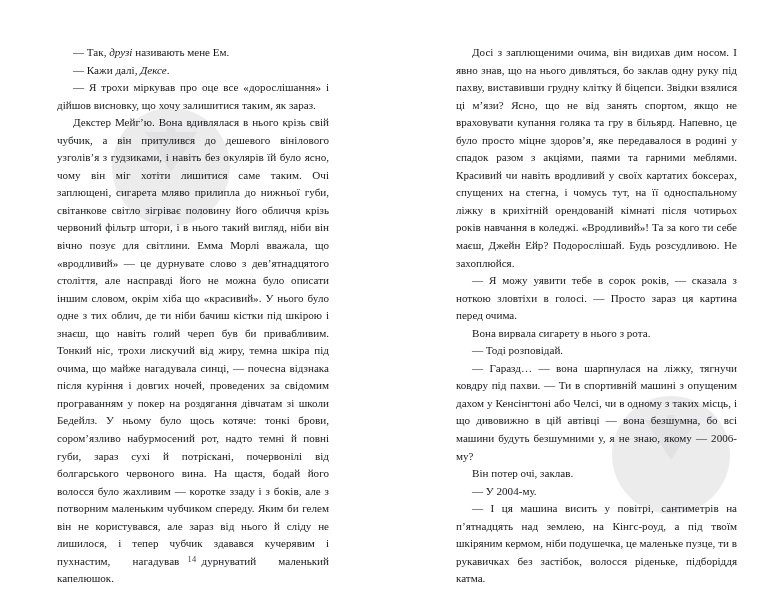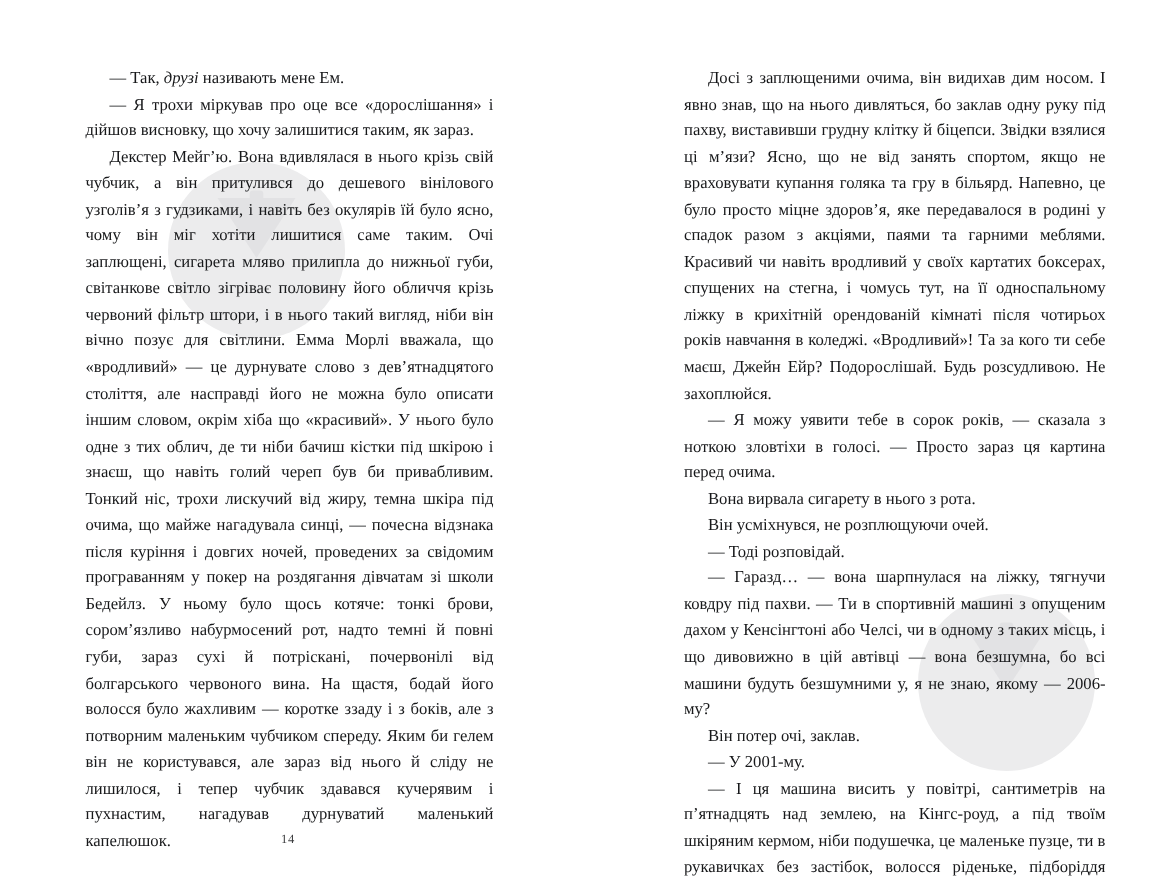--- a/index.html
+++ b/index.html
@@ -112,34 +112,34 @@
   </div>
 
   <div class="watermark wm-right">
     <div class="wm-stem"></div>
     <div class="wm-glyph"></div>
   </div>
 
   <div class="page page-left">
     <div class="textblock" id="left-text">
         <p><span>— Так, </span><i>друзі</i><span> називають мене Ем.</span></p>
+        <p><span>— Кажи далі, </span><i>Дексе</i><span>.</span></p>
         <p><span>— Я трохи міркував про оце все «дорослішання» і дійшов висновку, що хочу залишитися таким, як зараз.</span></p>
         <p><span>Декстер Мейг’ю. Вона вдивлялася в нього крізь свій чубчик, а він притулився до дешевого вінілового узголів’я з гудзиками, і навіть без окулярів їй було ясно, чому він міг хотіти лишитися саме таким. Очі заплющені, сигарета мляво прилипла до нижньої губи, світанкове світло зігріває половину його обличчя крізь червоний фільтр штори, і в нього такий вигляд, ніби він вічно позує для світлини. Емма Морлі вважала, що «вродливий» — це дурнувате слово з дев’ятнадцятого століття, але насправді його не можна було описати іншим словом, окрім хіба що «красивий». У нього було одне з тих облич, де ти ніби бачиш кістки під шкірою і знаєш, що навіть голий череп був би привабливим. Тонкий ніс, трохи лискучий від жиру, темна шкіра під очима, що майже нагадувала синці, — почесна відзнака після куріння і довгих ночей, проведених за свідомим програванням у покер на роздягання дівчатам зі школи Бедейлз. У ньому було щось котяче: тонкі брови, сором’язливо набурмосений рот, надто темні й повні губи, зараз сухі й потріскані, почервонілі від болгарського червоного вина. На щастя, бодай його волосся було жахливим — коротке ззаду і з боків, але з потворним маленьким чубчиком спереду. Яким би гелем він не користувався, але зараз від нього й сліду не лишилося, і тепер чубчик здавався кучерявим і пухнастим, нагадував дурнуватий маленький капелюшок.</span></p>
       </div>
     <div class="folio">14</div>
   </div>
 
   <div class="page page-right">
     <div class="textblock" id="right-text">
         <p><span>Досі з заплющеними очима, він видихав дим носом. І явно знав, що на нього дивляться, бо заклав одну руку під пахву, виставивши грудну клітку й біцепси. Звідки взялися ці м’язи? Ясно, що не від занять спортом, якщо не враховувати купання голяка та гру в більярд. Напевно, це було просто міцне здоров’я, яке передавалося в родині у спадок разом з акціями, паями та гарними меблями. Красивий чи навіть вродливий у своїх картатих боксерах, спущених на стегна, і чомусь тут, на її односпальному ліжку в крихітній орендованій кімнаті після чотирьох років навчання в коледжі. «Вродливий»! Та за кого ти себе маєш, Джейн Ейр? Подорослішай. Будь розсудливою. Не захоплюйся.</span></p>
         <p><span>— Я можу уявити тебе в сорок років, — сказала з ноткою зловтіхи в голосі. — Просто зараз ця картина перед очима.</span></p>
         <p><span>Вона вирвала сигарету в нього з рота.</span></p>
-        <p><span>Він усміхнувся, не розплющуючи очей.</span></p>
         <p><span>— Тоді розповідай.</span></p>
         <p><span>— Гаразд… — вона шарпнулася на ліжку, тягнучи ковдру під пахви. — Ти в спортивній машині з опущеним дахом у Кенсінгтоні або Челсі, чи в одному з таких місць, і що дивовижно в цій автівці — вона безшумна, бо всі машини будуть безшумними у, я не знаю, якому — 2006-му?</span></p>
         <p><span>Він потер очі, заклав.</span></p>
-        <p><span>— У 2001-му.</span></p>
+        <p><span>— У 2004-му.</span></p>
         <p><span>— І ця машина висить у повітрі, сантиметрів на п’ятнадцять над землею, на Кінгс-роуд, а під твоїм шкіряним кермом, ніби подушечка, це маленьке пузце, ти в рукавичках без застібок, волосся ріденьке, підборіддя катма.</span></p>
       </div>
 
   </div>
 
 </div>
 
 </body></html>

